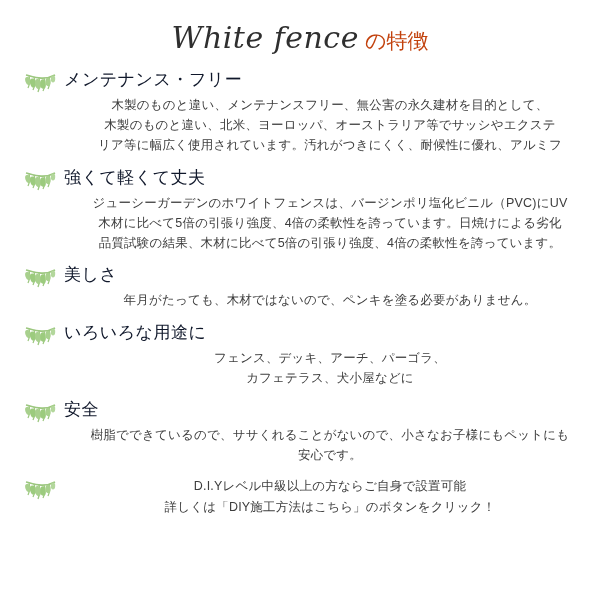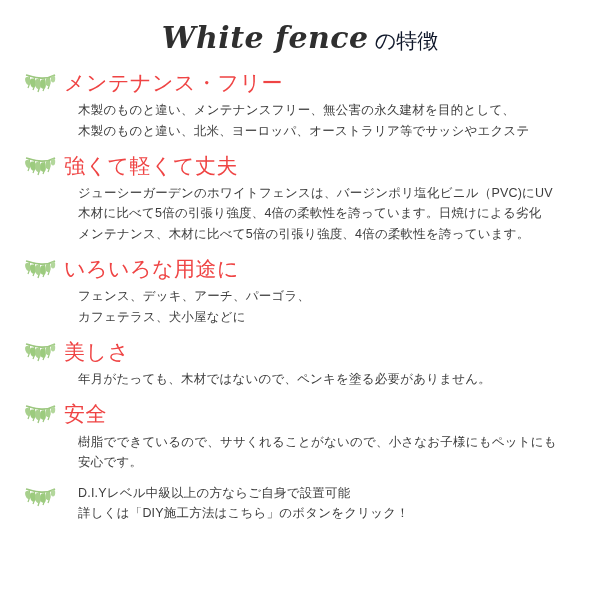--- a/index.html
+++ b/index.html
@@ -26,55 +26,56 @@
     display: flex;
     align-items: baseline;
     justify-content: center;
     gap: 6px;
     margin: 6px 0 14px 0;
   }
   .title-script {
     font-family: "DejaVu Serif", serif;
     font-style: italic;
     font-size: 30px;
-    font-weight: 700;
+    font-weight: 400;
     color: #2f2f2f;
     letter-spacing: 0.5px;
   }
   .title-jp {
     font-size: 21px;
-    color: #0f172a;
+    color: #c2410c;
     font-weight: 400;
   }
   
   .section {
     position: relative;
     padding-left: 46px;
     margin-bottom: 11px;
   }
   .leaf {
     position: absolute;
     left: 6px;
     top: 2px;
     width: 34px;
     height: 26px;
   }
   .sec-head {
-    font-size: 21px;
-    color: #ef4444;
+    font-size: 17px;
+    color: #0f172a;
     line-height: 1.35;
     margin-bottom: 3px;
     letter-spacing: 0.5px;
   }
   .sec-body {
     font-size: 12.5px;
     color: #3d3d3d;
     line-height: 1.62;
     padding-left: 14px;
     letter-spacing: 0.2px;
+    text-align: center;
   }
   .sec-body div {
     white-space: nowrap;
   }
 </style>
 </head>
 <body>
 
 <div class="page">
 
@@ -96,20 +97,21 @@
             <ellipse cx="9" cy="12" rx="2.8" ry="4.6" fill="#9ccb7e" transform="rotate(-14 9 12)"></ellipse>
             <ellipse cx="14" cy="13" rx="2.9" ry="5" fill="#a8d08d" transform="rotate(-10 14 13)"></ellipse>
             <ellipse cx="19" cy="13" rx="2.8" ry="4.8" fill="#9ccb7e" transform="rotate(-6 19 13)"></ellipse>
             <ellipse cx="24" cy="11" rx="2.6" ry="4.2" fill="#a8d08d" transform="rotate(-2 24 11)"></ellipse>
             <ellipse cx="29" cy="8" rx="2.2" ry="3.4" fill="#b3d79c" transform="rotate(4 29 8)"></ellipse>
           </svg></span>
         <div class="sec-head">メンテナンス・フリー</div>
         <div class="sec-body">
           <div>木製のものと違い、メンテナンスフリー、無公害の永久建材を目的として、</div>
           <div>木製のものと違い、北米、ヨーロッパ、オーストラリア等でサッシやエクステ</div>
+          <div>リア等に幅広く使用されています。汚れがつきにくく、耐候性に優れ、アルミフ</div>
         </div>
       </div>
       <div class="section">
         <span class="leaf"><svg viewBox="0 0 34 26" width="34" height="26" aria-hidden="true">
             <path d="M2 4 C10 6 20 10 31 4" stroke="#9cc77f" stroke-width="1.6" fill="none"></path>
             <path d="M5 5 C6 9 6 13 4 17" stroke="#9cc77f" stroke-width="1.3" fill="none"></path>
             <path d="M10 6 C11 10 11 15 9 19" stroke="#9cc77f" stroke-width="1.3" fill="none"></path>
             <path d="M15 7 C16 11 16 16 14 21" stroke="#9cc77f" stroke-width="1.3" fill="none"></path>
             <path d="M20 7 C21 11 21 16 19 20" stroke="#9cc77f" stroke-width="1.3" fill="none"></path>
             <path d="M25 6 C26 10 26 14 24 18" stroke="#9cc77f" stroke-width="1.3" fill="none"></path>
@@ -117,21 +119,41 @@
             <ellipse cx="9" cy="12" rx="2.8" ry="4.6" fill="#9ccb7e" transform="rotate(-14 9 12)"></ellipse>
             <ellipse cx="14" cy="13" rx="2.9" ry="5" fill="#a8d08d" transform="rotate(-10 14 13)"></ellipse>
             <ellipse cx="19" cy="13" rx="2.8" ry="4.8" fill="#9ccb7e" transform="rotate(-6 19 13)"></ellipse>
             <ellipse cx="24" cy="11" rx="2.6" ry="4.2" fill="#a8d08d" transform="rotate(-2 24 11)"></ellipse>
             <ellipse cx="29" cy="8" rx="2.2" ry="3.4" fill="#b3d79c" transform="rotate(4 29 8)"></ellipse>
           </svg></span>
         <div class="sec-head">強くて軽くて丈夫</div>
         <div class="sec-body">
           <div>ジューシーガーデンのホワイトフェンスは、バージンポリ塩化ビニル（PVC)にUV</div>
           <div>木材に比べて5倍の引張り強度、4倍の柔軟性を誇っています。日焼けによる劣化</div>
-          <div>メンテナンス、木材に比べて5倍の引張り強度、4倍の柔軟性を誇っています。</div>
+          <div>品質試験の結果、木材に比べて5倍の引張り強度、4倍の柔軟性を誇っています。</div>
+        </div>
+      </div>
+      <div class="section">
+        <span class="leaf"><svg viewBox="0 0 34 26" width="34" height="26" aria-hidden="true">
+            <path d="M2 4 C10 6 20 10 31 4" stroke="#9cc77f" stroke-width="1.6" fill="none"></path>
+            <path d="M5 5 C6 9 6 13 4 17" stroke="#9cc77f" stroke-width="1.3" fill="none"></path>
+            <path d="M10 6 C11 10 11 15 9 19" stroke="#9cc77f" stroke-width="1.3" fill="none"></path>
+            <path d="M15 7 C16 11 16 16 14 21" stroke="#9cc77f" stroke-width="1.3" fill="none"></path>
+            <path d="M20 7 C21 11 21 16 19 20" stroke="#9cc77f" stroke-width="1.3" fill="none"></path>
+            <path d="M25 6 C26 10 26 14 24 18" stroke="#9cc77f" stroke-width="1.3" fill="none"></path>
+            <ellipse cx="4" cy="10" rx="2.6" ry="4.2" fill="#a8d08d" transform="rotate(-18 4 10)"></ellipse>
+            <ellipse cx="9" cy="12" rx="2.8" ry="4.6" fill="#9ccb7e" transform="rotate(-14 9 12)"></ellipse>
+            <ellipse cx="14" cy="13" rx="2.9" ry="5" fill="#a8d08d" transform="rotate(-10 14 13)"></ellipse>
+            <ellipse cx="19" cy="13" rx="2.8" ry="4.8" fill="#9ccb7e" transform="rotate(-6 19 13)"></ellipse>
+            <ellipse cx="24" cy="11" rx="2.6" ry="4.2" fill="#a8d08d" transform="rotate(-2 24 11)"></ellipse>
+            <ellipse cx="29" cy="8" rx="2.2" ry="3.4" fill="#b3d79c" transform="rotate(4 29 8)"></ellipse>
+          </svg></span>
+        <div class="sec-head">美しさ</div>
+        <div class="sec-body">
+          <div>年月がたっても、木材ではないので、ペンキを塗る必要がありません。</div>
         </div>
       </div>
       <div class="section">
         <span class="leaf"><svg viewBox="0 0 34 26" width="34" height="26" aria-hidden="true">
             <path d="M2 4 C10 6 20 10 31 4" stroke="#9cc77f" stroke-width="1.6" fill="none"></path>
             <path d="M5 5 C6 9 6 13 4 17" stroke="#9cc77f" stroke-width="1.3" fill="none"></path>
             <path d="M10 6 C11 10 11 15 9 19" stroke="#9cc77f" stroke-width="1.3" fill="none"></path>
             <path d="M15 7 C16 11 16 16 14 21" stroke="#9cc77f" stroke-width="1.3" fill="none"></path>
             <path d="M20 7 C21 11 21 16 19 20" stroke="#9cc77f" stroke-width="1.3" fill="none"></path>
             <path d="M25 6 C26 10 26 14 24 18" stroke="#9cc77f" stroke-width="1.3" fill="none"></path>
@@ -156,40 +178,20 @@
             <path d="M15 7 C16 11 16 16 14 21" stroke="#9cc77f" stroke-width="1.3" fill="none"></path>
             <path d="M20 7 C21 11 21 16 19 20" stroke="#9cc77f" stroke-width="1.3" fill="none"></path>
             <path d="M25 6 C26 10 26 14 24 18" stroke="#9cc77f" stroke-width="1.3" fill="none"></path>
             <ellipse cx="4" cy="10" rx="2.6" ry="4.2" fill="#a8d08d" transform="rotate(-18 4 10)"></ellipse>
             <ellipse cx="9" cy="12" rx="2.8" ry="4.6" fill="#9ccb7e" transform="rotate(-14 9 12)"></ellipse>
             <ellipse cx="14" cy="13" rx="2.9" ry="5" fill="#a8d08d" transform="rotate(-10 14 13)"></ellipse>
             <ellipse cx="19" cy="13" rx="2.8" ry="4.8" fill="#9ccb7e" transform="rotate(-6 19 13)"></ellipse>
             <ellipse cx="24" cy="11" rx="2.6" ry="4.2" fill="#a8d08d" transform="rotate(-2 24 11)"></ellipse>
             <ellipse cx="29" cy="8" rx="2.2" ry="3.4" fill="#b3d79c" transform="rotate(4 29 8)"></ellipse>
           </svg></span>
-        <div class="sec-head">美しさ</div>
-        <div class="sec-body">
-          <div>年月がたっても、木材ではないので、ペンキを塗る必要がありません。</div>
-        </div>
-      </div>
-      <div class="section">
-        <span class="leaf"><svg viewBox="0 0 34 26" width="34" height="26" aria-hidden="true">
-            <path d="M2 4 C10 6 20 10 31 4" stroke="#9cc77f" stroke-width="1.6" fill="none"></path>
-            <path d="M5 5 C6 9 6 13 4 17" stroke="#9cc77f" stroke-width="1.3" fill="none"></path>
-            <path d="M10 6 C11 10 11 15 9 19" stroke="#9cc77f" stroke-width="1.3" fill="none"></path>
-            <path d="M15 7 C16 11 16 16 14 21" stroke="#9cc77f" stroke-width="1.3" fill="none"></path>
-            <path d="M20 7 C21 11 21 16 19 20" stroke="#9cc77f" stroke-width="1.3" fill="none"></path>
-            <path d="M25 6 C26 10 26 14 24 18" stroke="#9cc77f" stroke-width="1.3" fill="none"></path>
-            <ellipse cx="4" cy="10" rx="2.6" ry="4.2" fill="#a8d08d" transform="rotate(-18 4 10)"></ellipse>
-            <ellipse cx="9" cy="12" rx="2.8" ry="4.6" fill="#9ccb7e" transform="rotate(-14 9 12)"></ellipse>
-            <ellipse cx="14" cy="13" rx="2.9" ry="5" fill="#a8d08d" transform="rotate(-10 14 13)"></ellipse>
-            <ellipse cx="19" cy="13" rx="2.8" ry="4.8" fill="#9ccb7e" transform="rotate(-6 19 13)"></ellipse>
-            <ellipse cx="24" cy="11" rx="2.6" ry="4.2" fill="#a8d08d" transform="rotate(-2 24 11)"></ellipse>
-            <ellipse cx="29" cy="8" rx="2.2" ry="3.4" fill="#b3d79c" transform="rotate(4 29 8)"></ellipse>
-          </svg></span>
         <div class="sec-head">安全</div>
         <div class="sec-body">
           <div>樹脂でできているので、ササくれることがないので、小さなお子様にもペットにも</div>
           <div>安心です。</div>
         </div>
       </div>
       <div class="section">
         <span class="leaf"><svg viewBox="0 0 34 26" width="34" height="26" aria-hidden="true">
             <path d="M2 4 C10 6 20 10 31 4" stroke="#9cc77f" stroke-width="1.6" fill="none"></path>
             <path d="M5 5 C6 9 6 13 4 17" stroke="#9cc77f" stroke-width="1.3" fill="none"></path>

